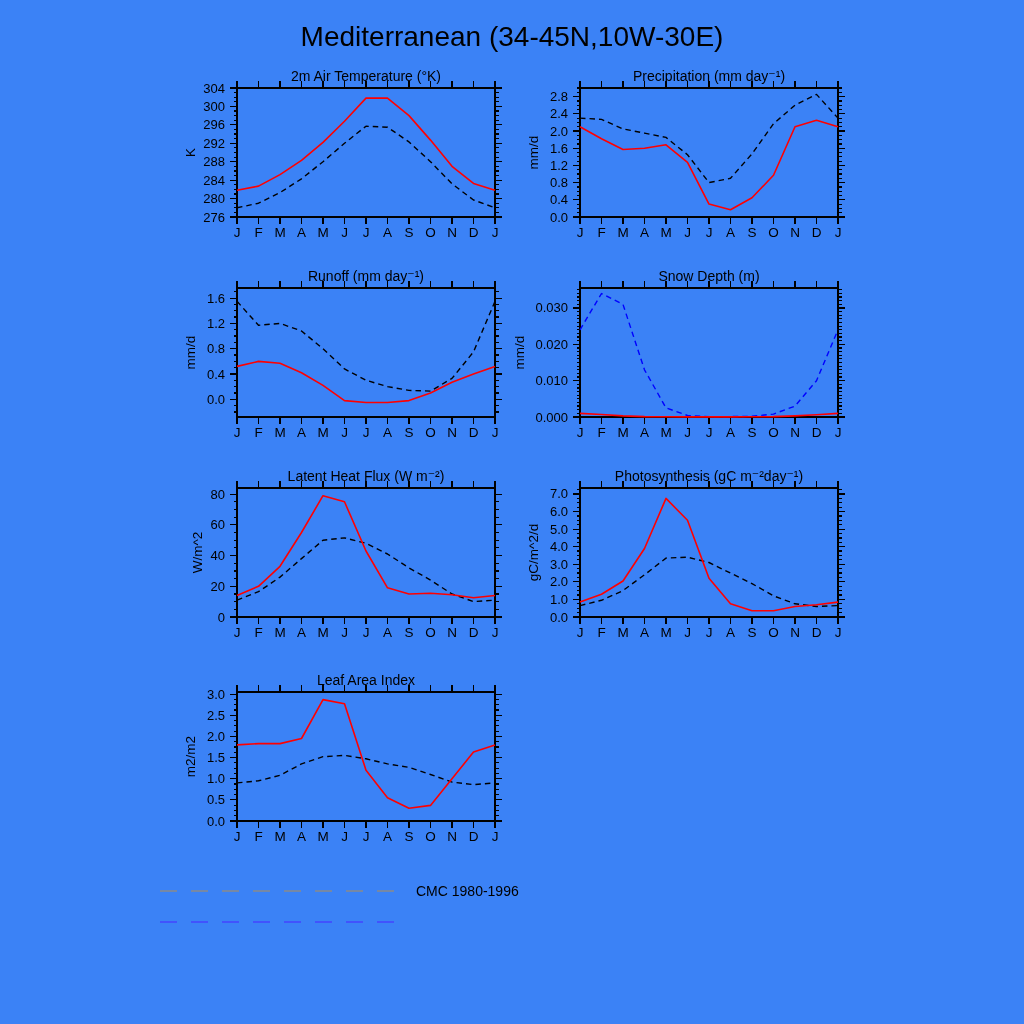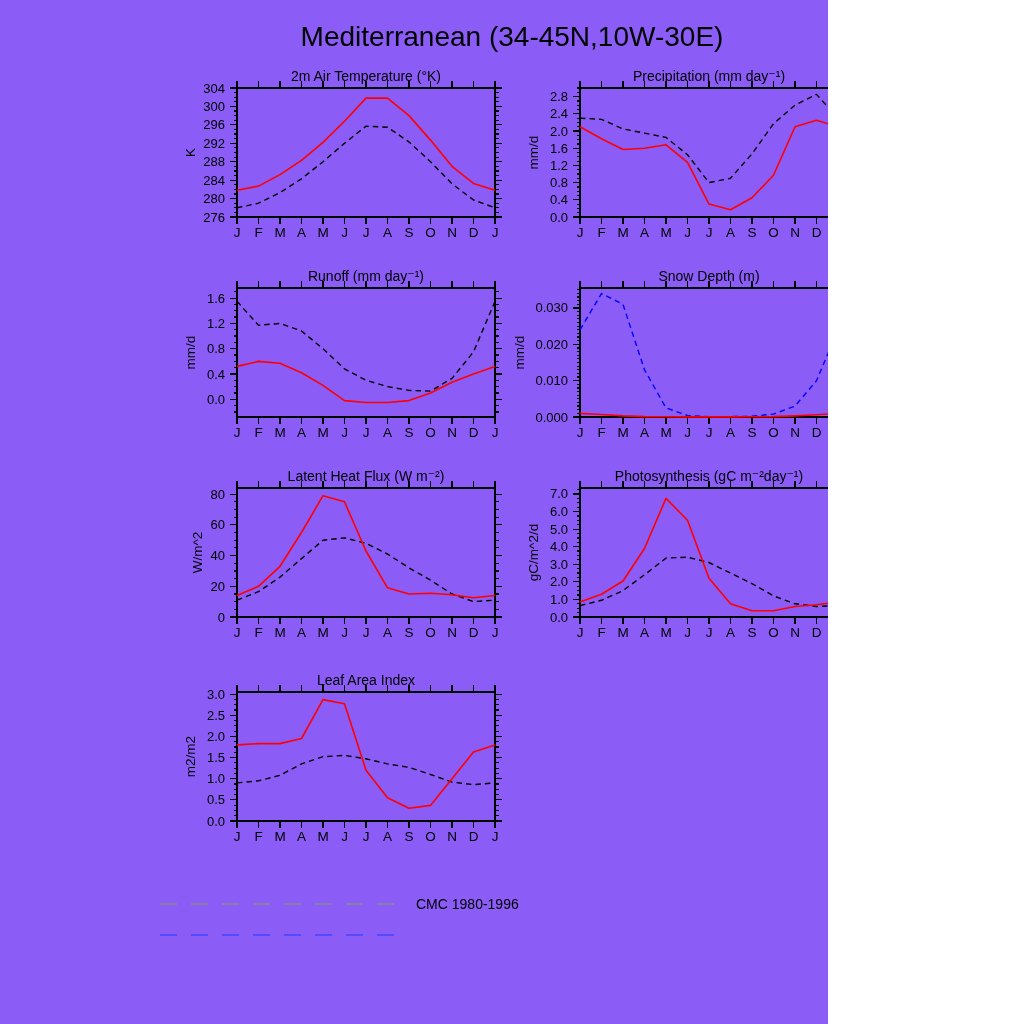--- a/index.html
+++ b/index.html
@@ -1,23 +1,23 @@
 <!DOCTYPE html>
 <html><head>
 <meta charset="utf-8">
 <style>
   html,body{margin:0;padding:0;background:#fff;}
-  .page{position:relative;width:828px;height:1024px;background:#8b5cf6;overflow:hidden;
+  .page{position:relative;width:1024px;height:1024px;background:#3b82f6;overflow:hidden;
         font-family:"Liberation Sans","DejaVu Sans",sans-serif;color:#000;}
   .main-title{position:absolute;top:21px;left:0;width:1024px;text-align:center;
               font-size:28px;letter-spacing:0;color:#000;}
   #charts{position:absolute;left:0;top:0;}
   #charts text{font-family:"Liberation Sans","DejaVu Sans",sans-serif;fill:#000;}
   .legend{position:absolute;left:0;top:0;width:1024px;height:1024px;pointer-events:none;}
-  .legend-row{position:absolute;left:158px;display:flex;align-items:center;height:13px;margin-top:13px;}
+  .legend-row{position:absolute;left:158px;display:flex;align-items:center;height:13px;}
   .legend-row .swatch{display:block;}
   .legend-label{font-size:14px;margin-left:8px;white-space:nowrap;color:#000;}
 </style>
 </head>
 <body>
 
 <div class="page">
   <div class="main-title">Mediterranean (34-45N,10W-30E)</div>
 
   <svg id="charts" width="1024" height="1024">

